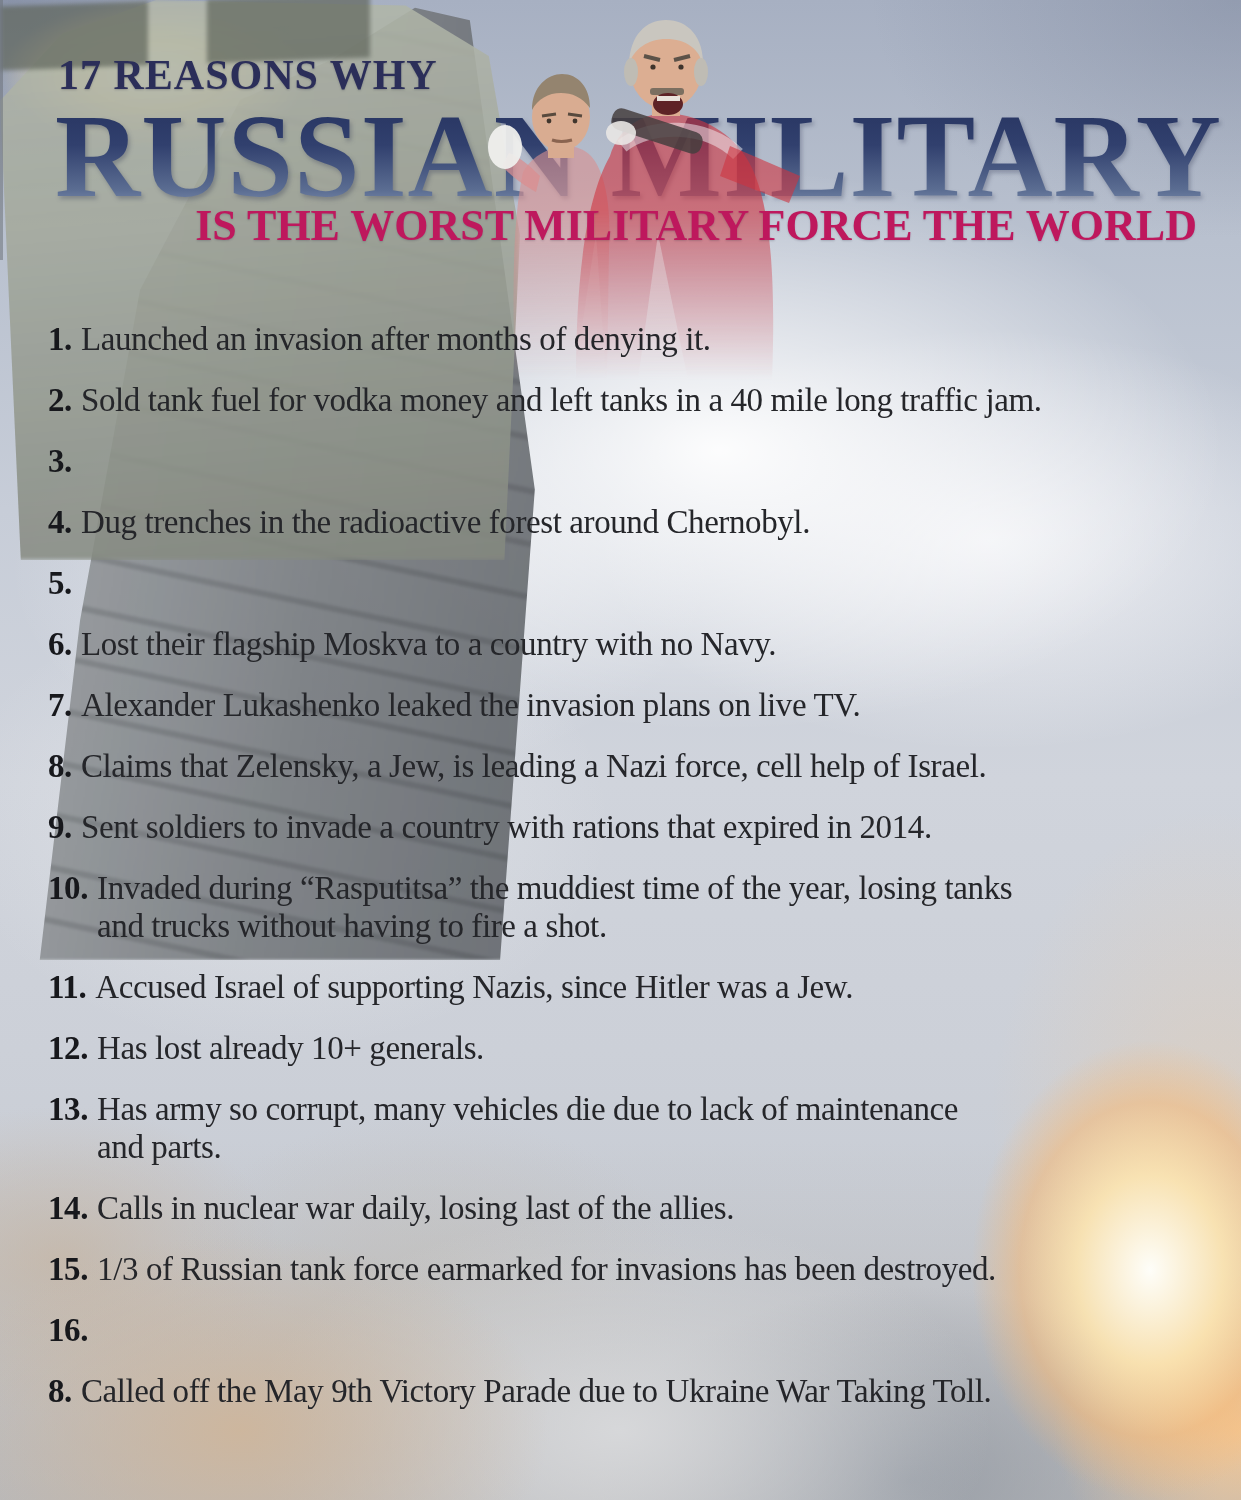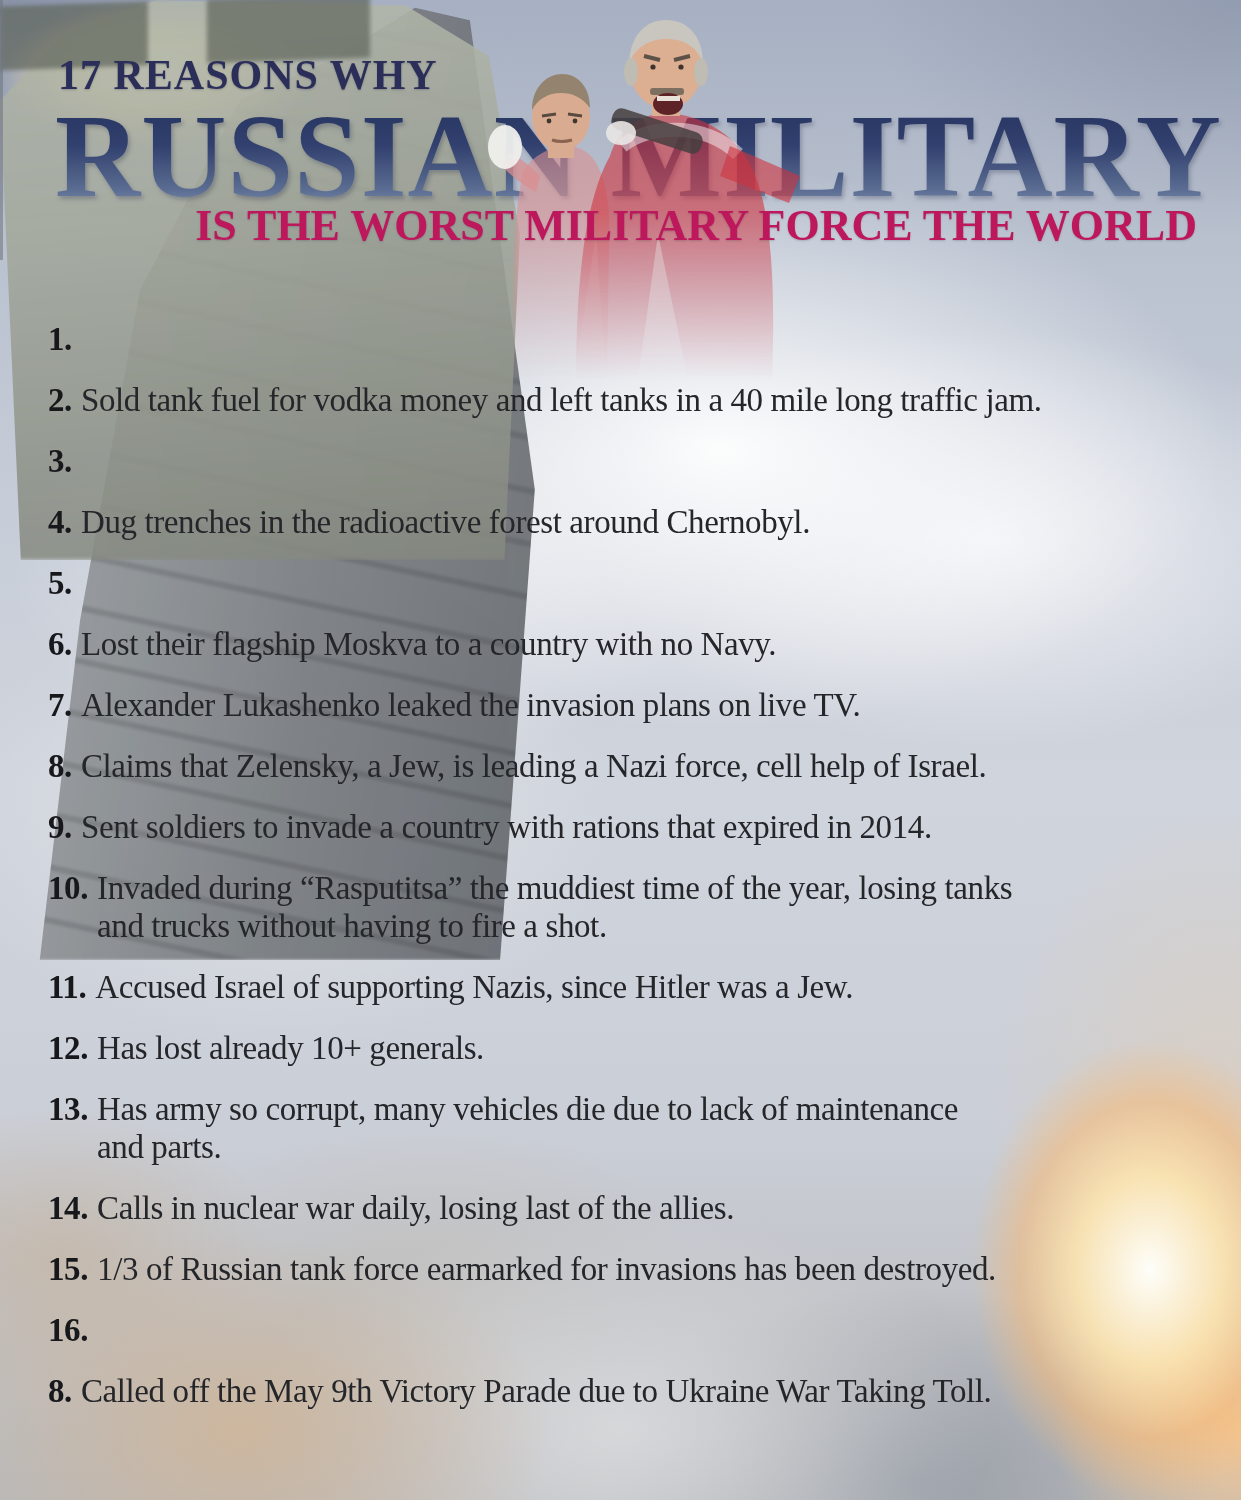--- a/index.html
+++ b/index.html
@@ -159,20 +159,21 @@
         <rect x="179" y="92" width="23" height="5" fill="#e8e2da"></rect>
       </g>
     </g>
   </svg>
 
   <div class="title-sub">IS THE WORST MILITARY FORCE THE WORLD</div>
 
   <ol class="reasons">
       <li class="reason">
         <span class="num">1.</span>
+        <span class="txt">Launched an invasion after months of denying it.</span>
       </li>
       <li class="reason">
         <span class="num">2.</span>
         <span class="txt">Sold tank fuel for vodka money and left tanks in a 40 mile long traffic jam.</span>
       </li>
       <li class="reason">
         <span class="num">3.</span>
       </li>
       <li class="reason">
         <span class="num">4.</span>

